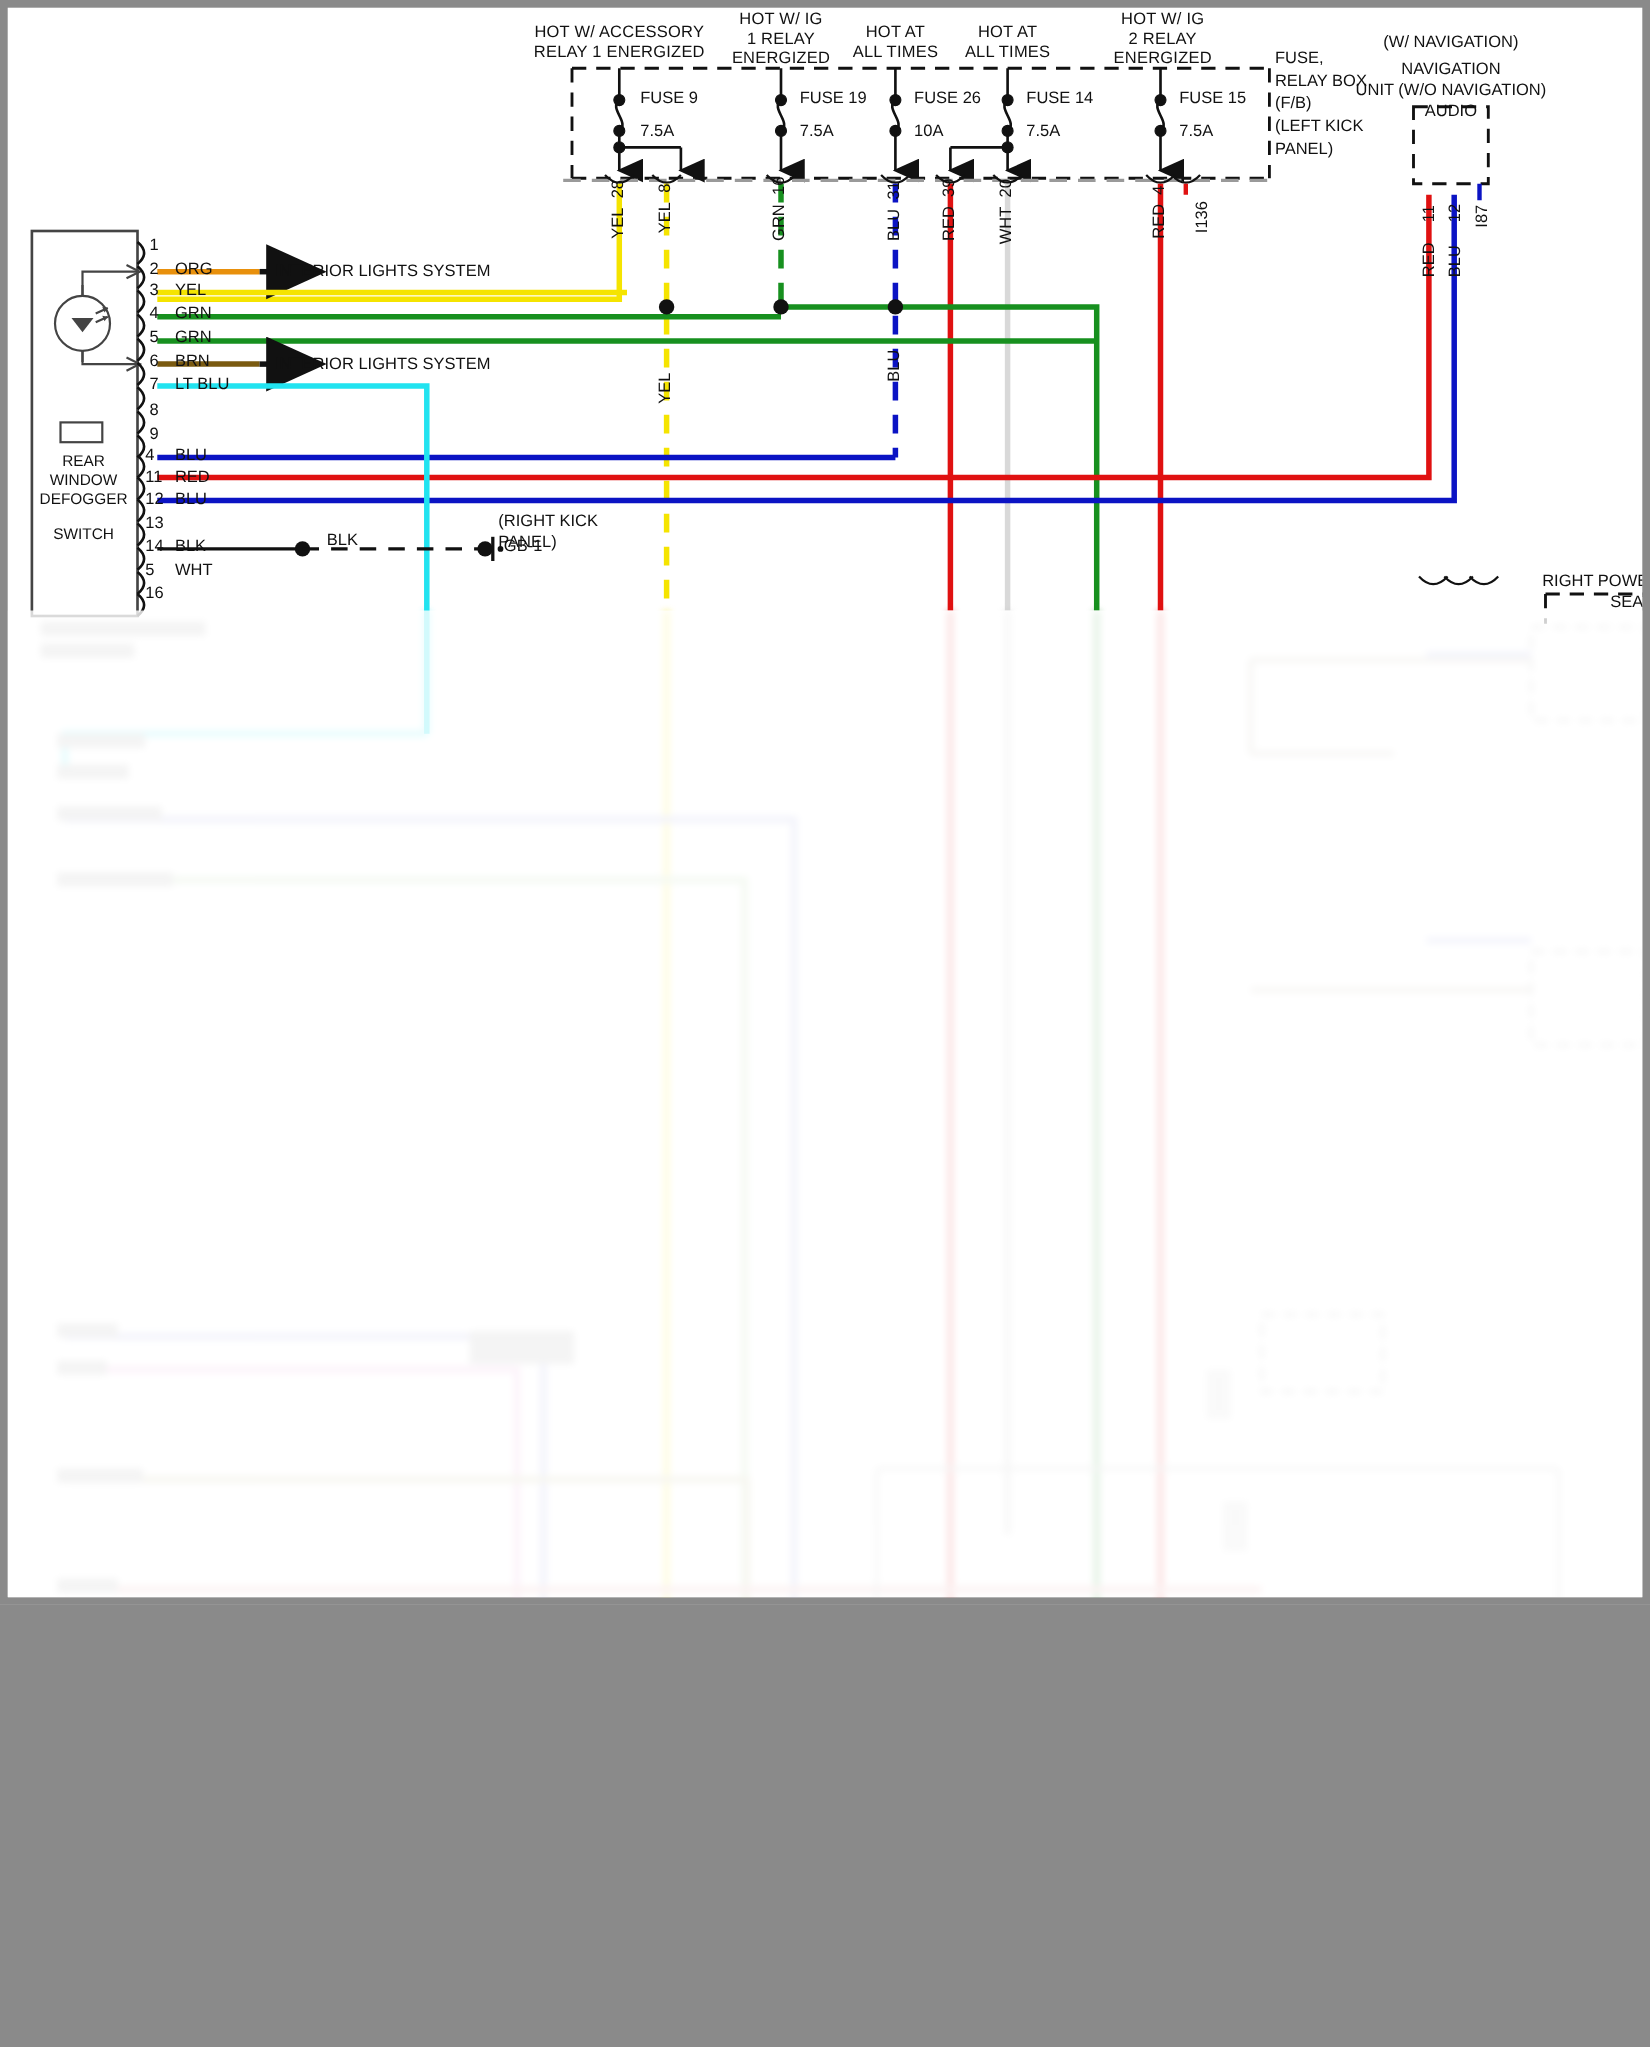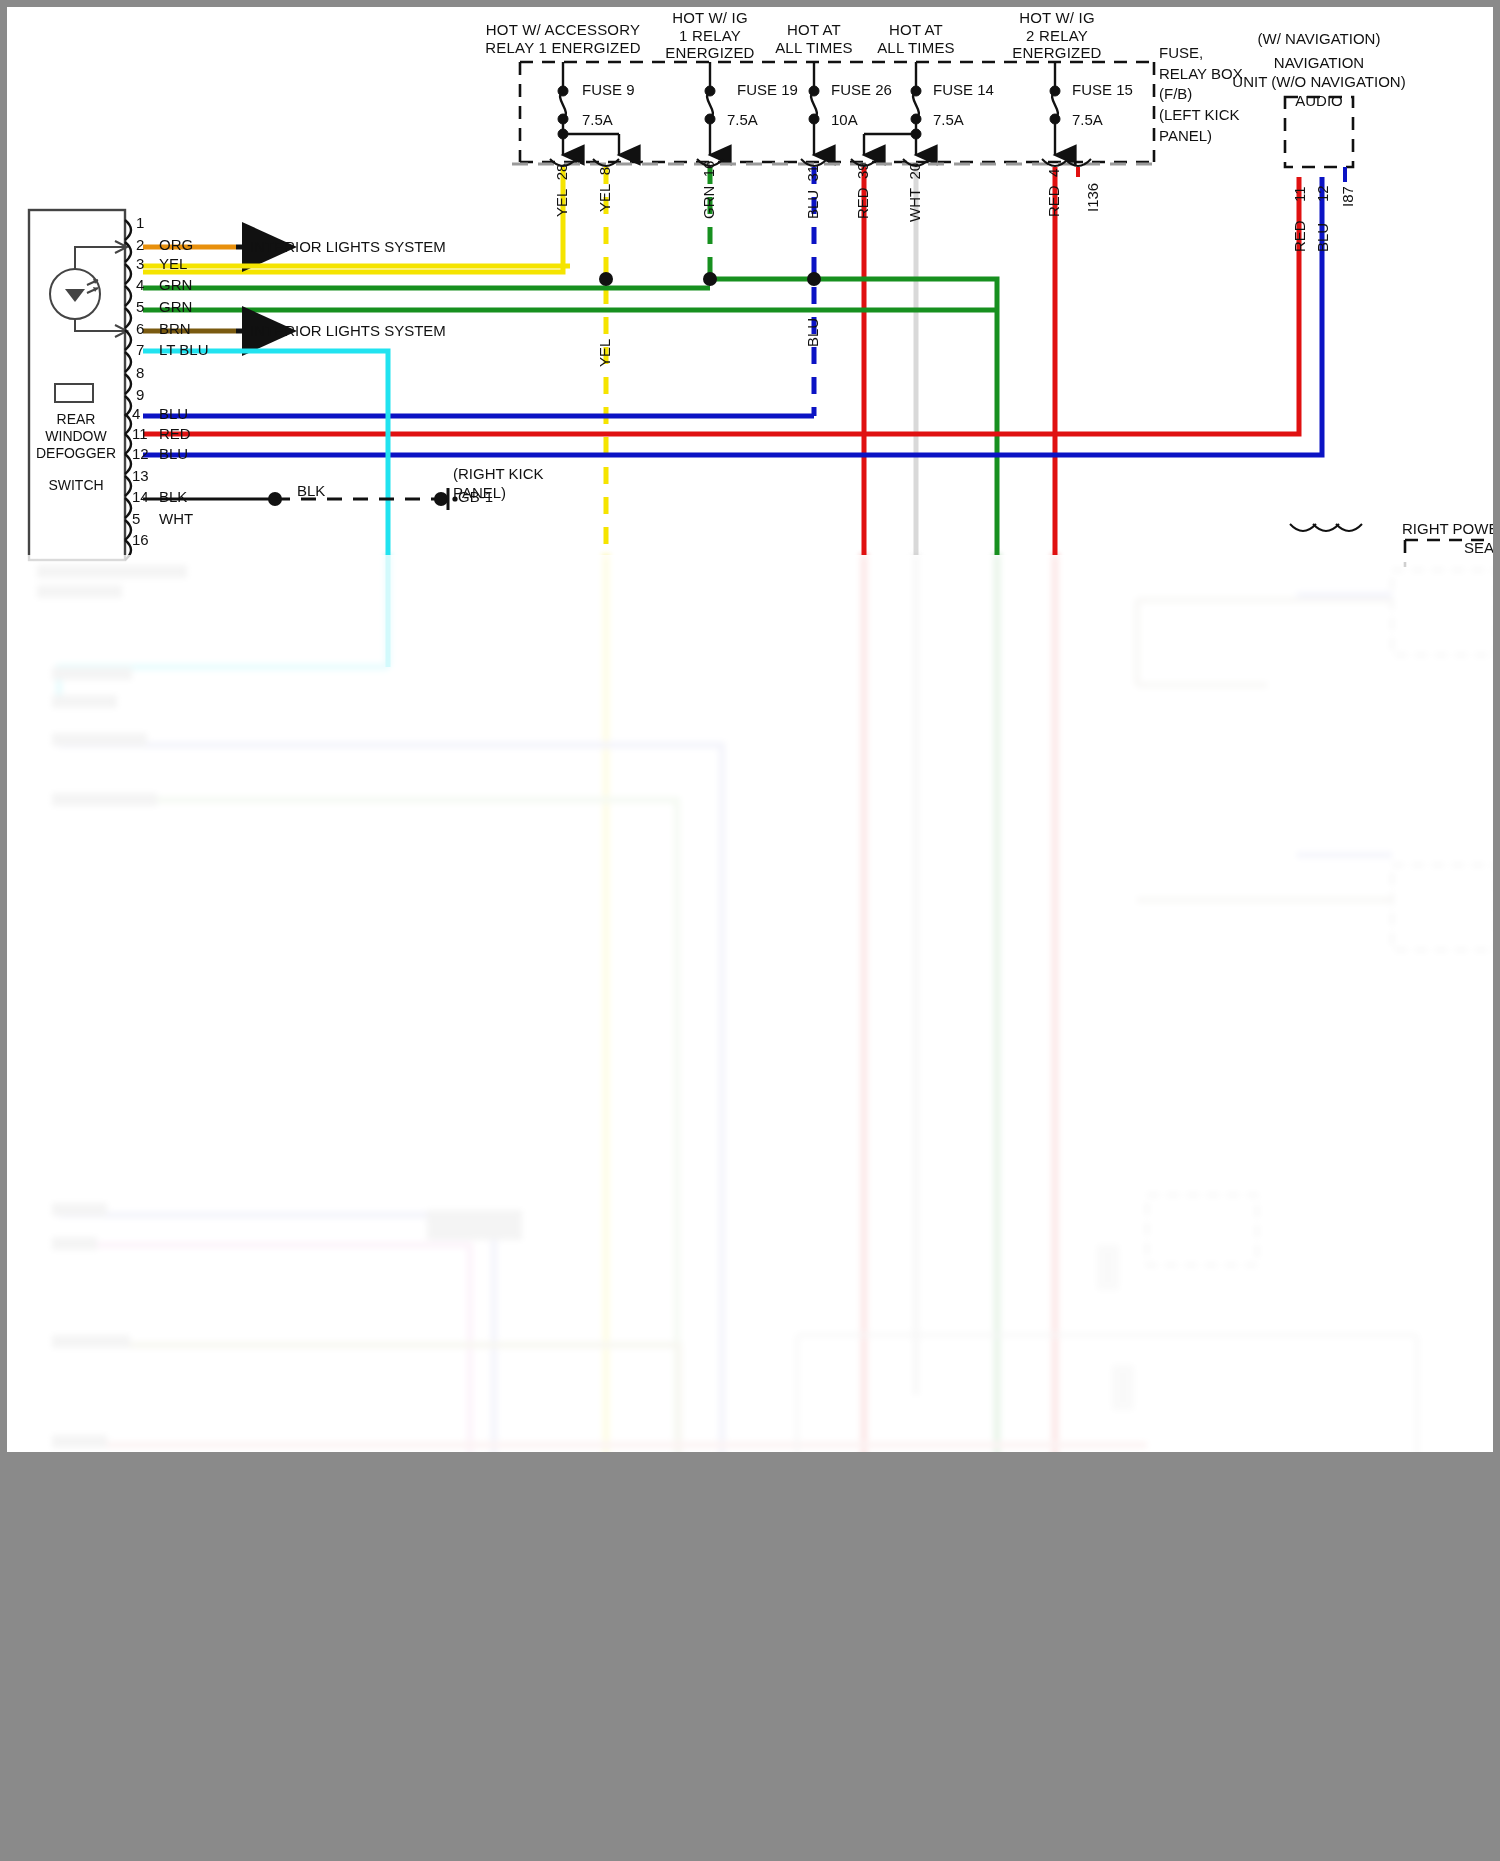--- a/index.html
+++ b/index.html
@@ -318,21 +318,21 @@
 ENERGIZED</div>
   <div class="txt hdr c" style="left:807px;top:14px;">HOT AT
 ALL TIMES</div>
   <div class="txt hdr c" style="left:909px;top:14px;">HOT AT
 ALL TIMES</div>
   <div class="txt hdr c" style="left:1050px;top:2px;">HOT W/ IG
 2 RELAY
 ENERGIZED</div>
 
   <div class="txt lbl l" style="left:575px;top:74px;">FUSE 9</div>
-  <div class="txt lbl l" style="left:720px;top:74px;margin-left:10px;">FUSE 19</div>
+  <div class="txt lbl l" style="left:720px;top:74px;">FUSE 19</div>
   <div class="txt lbl l" style="left:824px;top:74px;">FUSE 26</div>
   <div class="txt lbl l" style="left:926px;top:74px;">FUSE 14</div>
   <div class="txt lbl l" style="left:1065px;top:74px;">FUSE 15</div>
 
   <div class="txt lbl l" style="left:575px;top:104px;">7.5A</div>
   <div class="txt lbl l" style="left:720px;top:104px;">7.5A</div>
   <div class="txt lbl l" style="left:824px;top:104px;">10A</div>
   <div class="txt lbl l" style="left:926px;top:104px;">7.5A</div>
   <div class="txt lbl l" style="left:1065px;top:104px;">7.5A</div>
 

